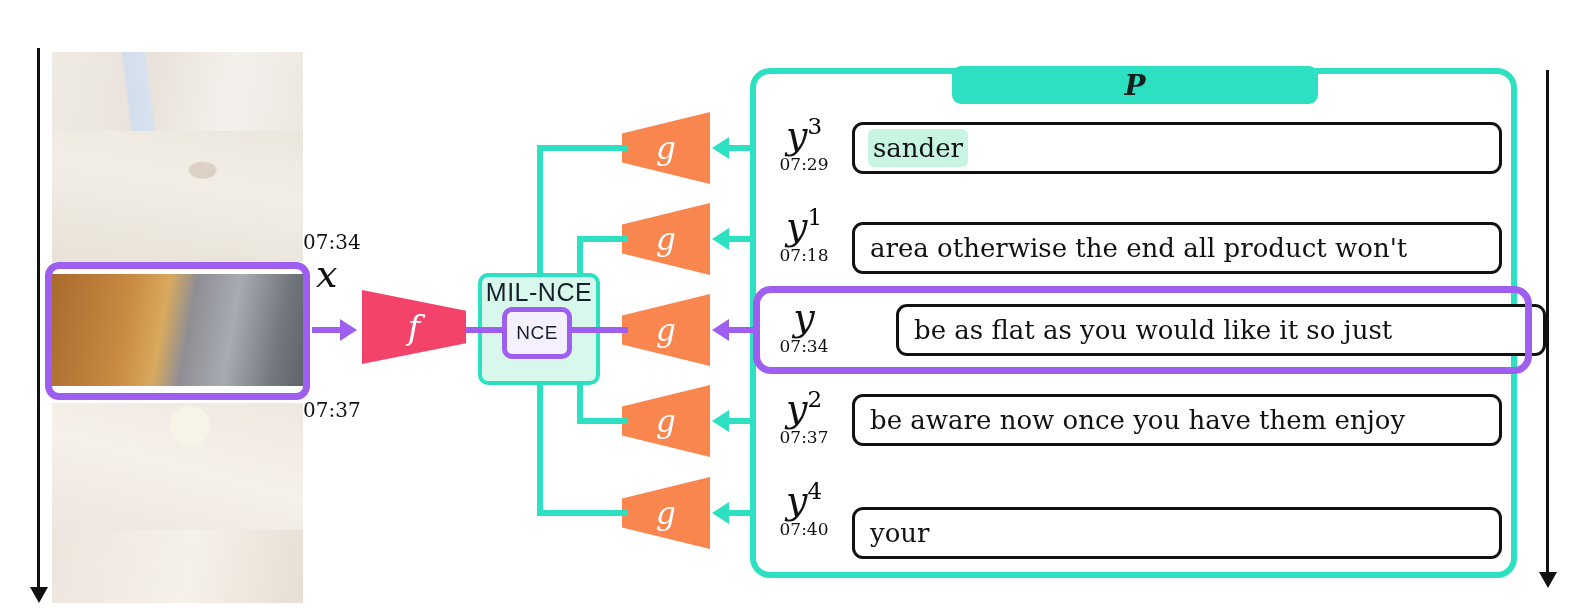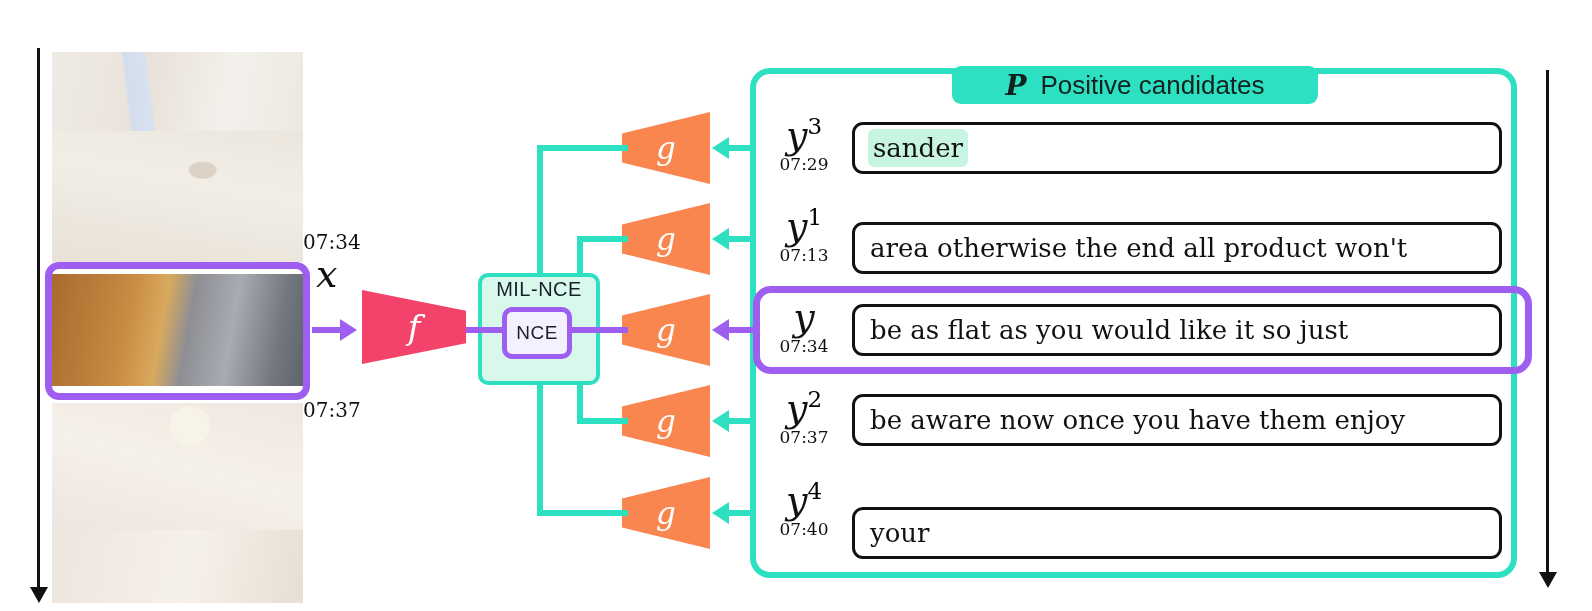--- a/index.html
+++ b/index.html
@@ -43,21 +43,21 @@
   .trap-g{background:var(--orange);clip-path:polygon(0 30%,100% 0,100% 100%,0 70%);}
   .trap .lbl{font-family:"DejaVu Serif",serif;font-style:italic;color:#fff;}
   
   .milnce-box{
     position:absolute;left:478px;top:273px;width:122px;height:112px;
     background:var(--mint);border:4px solid var(--teal);border-radius:10px;
     box-sizing:border-box;z-index:1;
   }
   .milnce-label{
     position:absolute;left:478px;top:278px;width:122px;text-align:center;
-    font-size:20px;letter-spacing:.5px;color:#17202a;z-index:3;font-weight:500;
+    font-size:25px;letter-spacing:.5px;color:#17202a;z-index:3;font-weight:500;
   }
   .nce-box{
     position:absolute;left:502px;top:307px;width:70px;height:52px;
     background:var(--lavender);border:5px solid var(--purple);border-radius:10px;
     box-sizing:border-box;z-index:3;display:flex;align-items:center;justify-content:center;
     font-size:19px;letter-spacing:.5px;color:#17202a;font-weight:500;
   }
   
   .seg{position:absolute;background:var(--teal);z-index:2;}
   .seg.purple{background:var(--purple);}
@@ -185,49 +185,48 @@
       <span class="lbl" style="font-size:31px;">g</span>
     </div>
     <div class="seg arrow-shaft" style="left: 726px; top: 510px; width: 26px; height: 6px;"></div>
     <div class="lat-arrow-head-left" style="left: 712px; top: 502px;"></div>
   </div>
     </div>
 
   <div class="panel"></div>
   <div class="panel-header">
     <span class="script-p">P</span>
-    <span>Positive candidates</span>
   </div>
 
   <div id="rows-root">
       <div>
     <div class="row-label" style="top: 113px;">
       <span class="math yname">y</span><span class="sup">3</span>
       <span class="time">07:29</span>
     </div>
     <div class="text-box" style="top: 122px;">
           <span class="hl">sander</span>
         </div>
   </div>
       <div>
     <div class="row-label" style="top: 204px;">
       <span class="math yname">y</span><span class="sup">1</span>
-      <span class="time">07:13</span>
+      <span class="time">07:18</span>
     </div>
     <div class="text-box" style="top: 222px;">
           <span>area otherwise the end all product won't</span>
         </div>
   </div>
       <div class="selected-row-outline" style="top: 286px;"></div>
       <div>
     <div class="row-label" style="top: 295px;">
       <span class="math yname">y</span><span class="sup"></span>
       <span class="time">07:34</span>
     </div>
-    <div class="text-box" style="top: 304px;">
+    <div class="text-box" style="top: 304px; margin-left: 44px;">
           <span>be as flat as you would like it so just</span>
         </div>
   </div>
       <div>
     <div class="row-label" style="top: 386px;">
       <span class="math yname">y</span><span class="sup">2</span>
       <span class="time">07:37</span>
     </div>
     <div class="text-box" style="top: 394px;">
           <span>be aware now once you have them enjoy</span>

